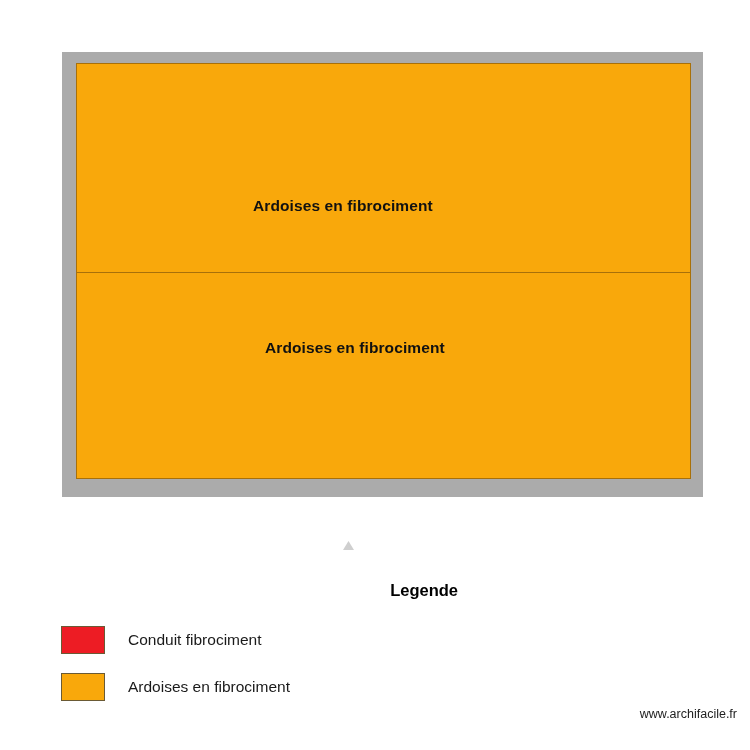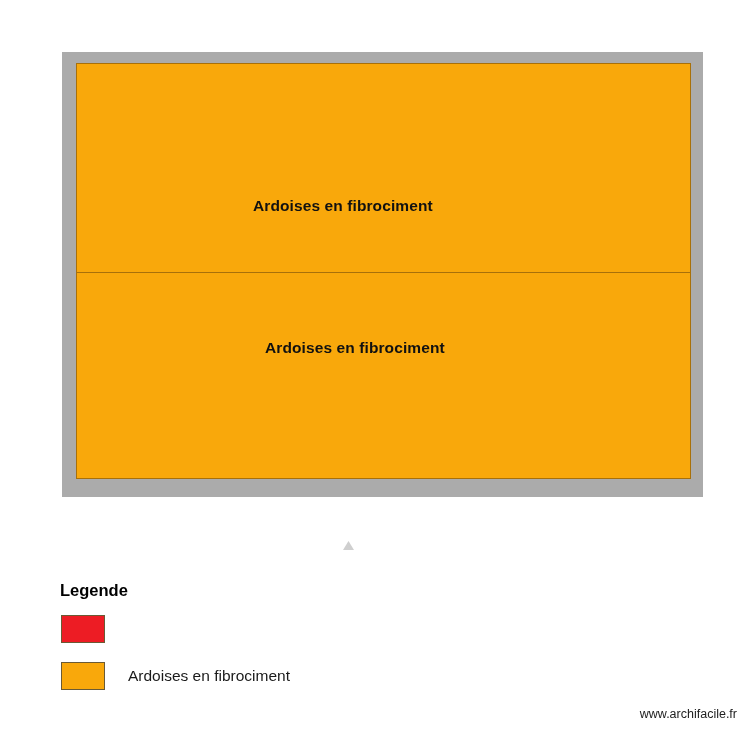--- a/index.html
+++ b/index.html
@@ -91,22 +91,23 @@
     position: absolute;
     left: 58px;
     top: 580px;
     width: 400px;
   }
 
   #legend-title {
     font-size: 16.5px;
     font-weight: bold;
     color: #000000;
-    margin: 0 0 14px 2px;
+    margin: 0 0 25px 2px;
     line-height: 20px;
+    text-align: right;
   }
 
   .legend-row {
     display: flex;
     align-items: center;
     height: 30px;
     margin-bottom: 17px;
   }
 
   .legend-swatch {
@@ -154,20 +155,21 @@
   <div class="roof-label" id="roof-lower-label">Ardoises en fibrociment</div>
 
 </div>
 
 <div id="legend">
 
   <div id="legend-title">Legende</div>
 
   <div class="legend-row">
     <div class="legend-swatch" style="background:#ed1c24;"></div>
+    <div class="legend-label">Conduit fibrociment</div>
   </div>
 
   <div class="legend-row">
     <div class="legend-swatch" style="background:#f9a80b;"></div>
     <div class="legend-label">Ardoises en fibrociment</div>
   </div>
 
 </div>
 
 <div id="footer-url">www.archifacile.fr</div>

